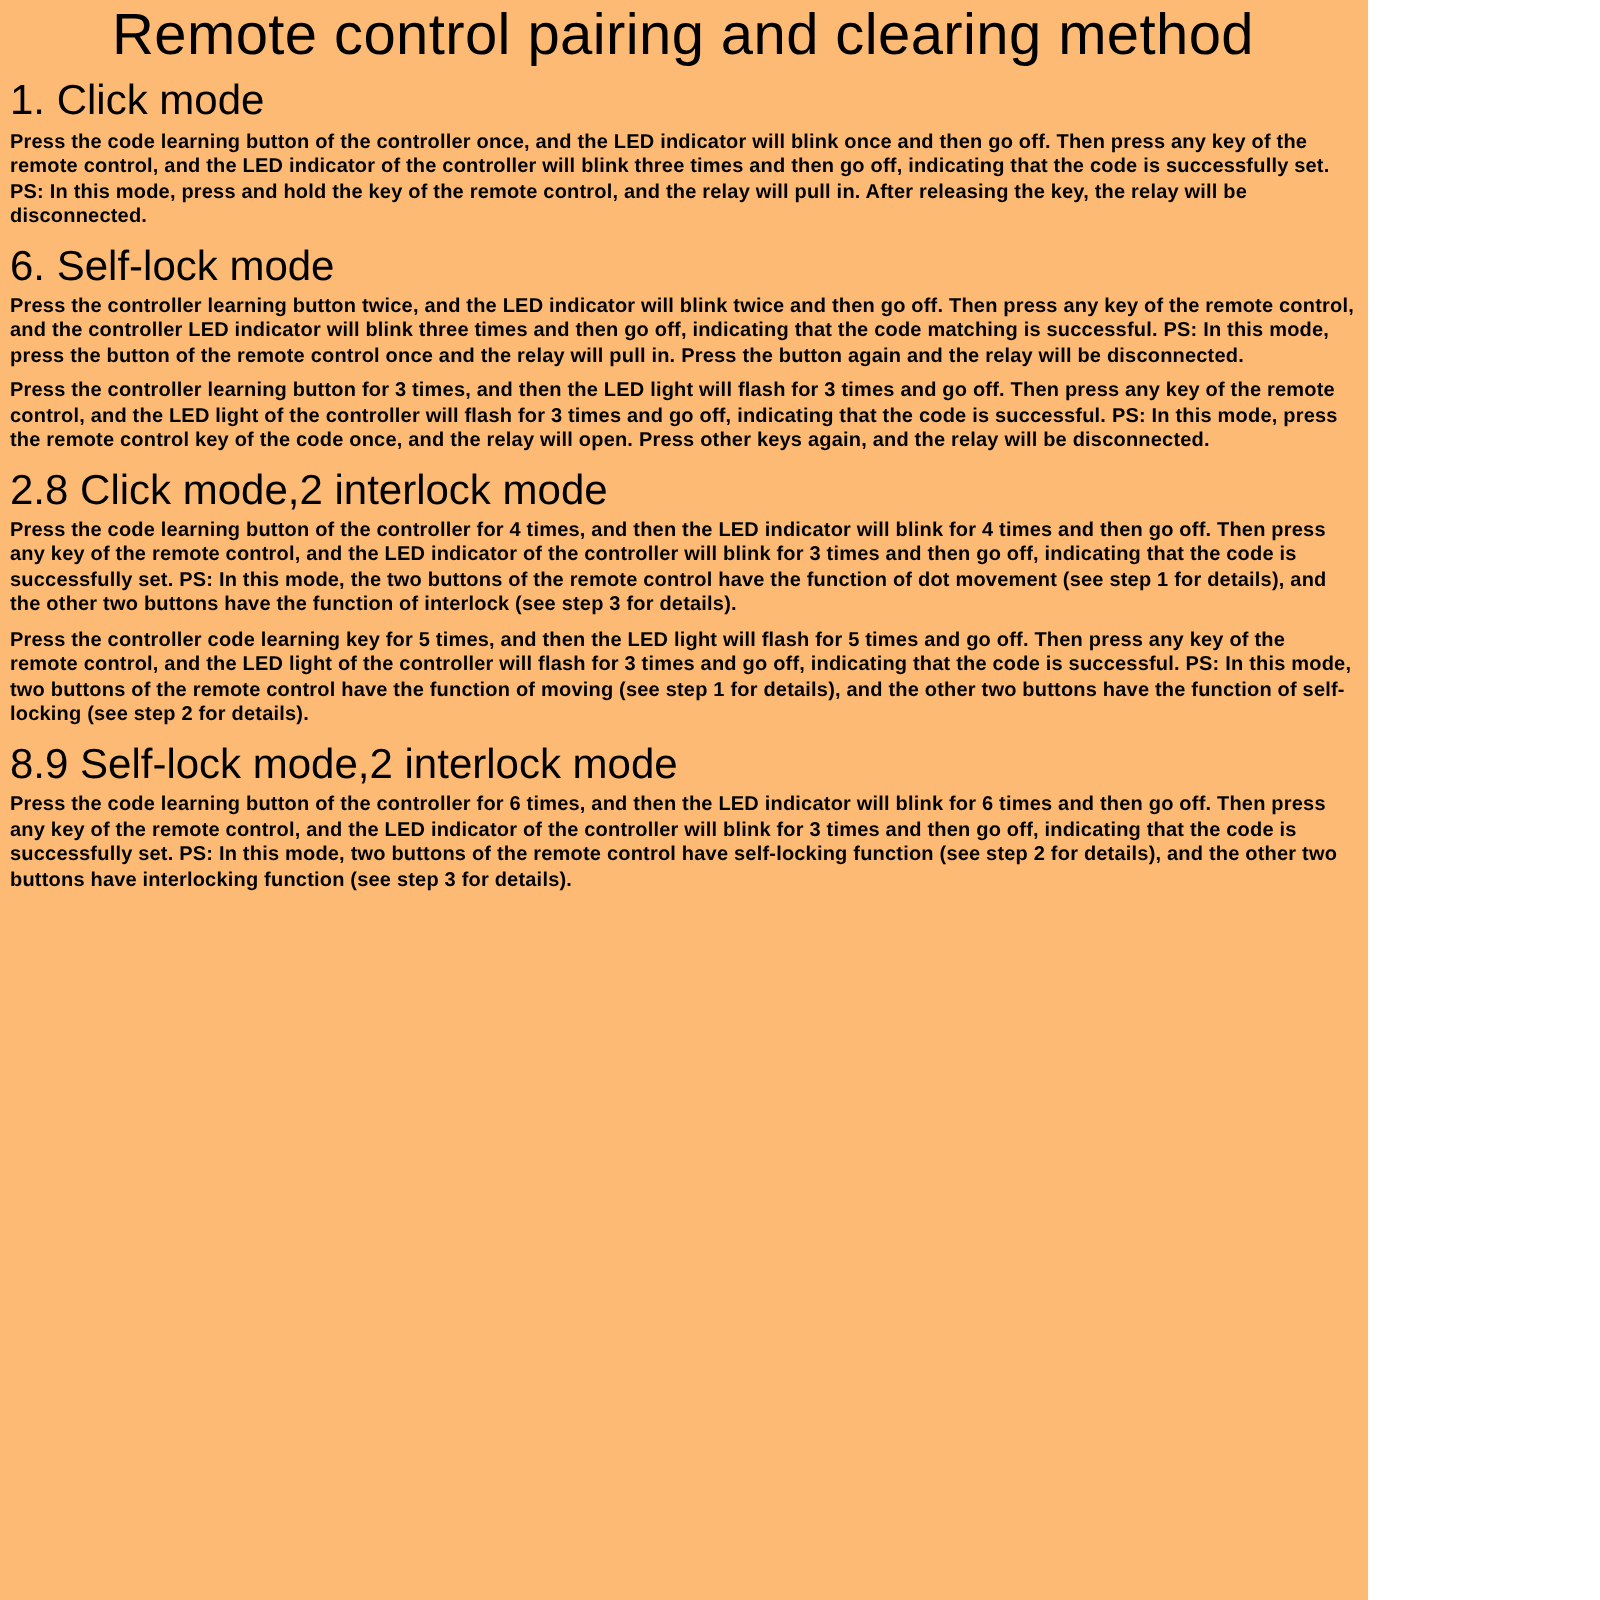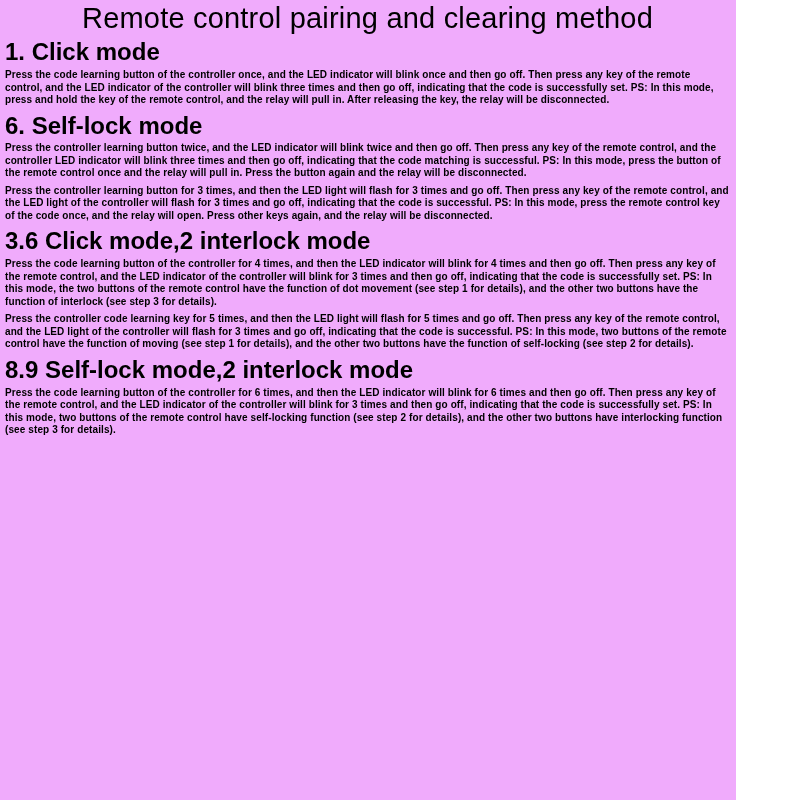--- a/index.html
+++ b/index.html
@@ -3,39 +3,39 @@
 <meta charset="utf-8">
 <style>
   html, body {
     margin: 0;
     padding: 0;
     background: #ffffff;
     color: #000000;
     font-family: "Liberation Sans", "DejaVu Sans", sans-serif;
   }
   .page {
-    width: 736px;
+    width: 684px;
     height: 800px;
     box-sizing: border-box;
     padding: 0 6px 0 5px;
     overflow: hidden;
-    background: #f0abfc;
+    background: #fdba74;
   }
   .page-title {
     font-size: 29px;
     font-weight: 400;
     text-align: center;
     margin: 0;
     padding-top: 2px;
     line-height: 1.15;
     letter-spacing: 0.2px;
   }
   .section-heading {
-    font-size: 24px;
-    font-weight: 700;
+    font-size: 21px;
+    font-weight: 400;
     margin: 3px 0 2px 0;
     line-height: 1.2;
   }
   .section-body {
     font-size: 10px;
     font-weight: 700;
     margin: 0 0 5px 0;
     line-height: 1.25;
     letter-spacing: 0.1px;
   }
@@ -55,21 +55,21 @@
   <section>
     <h2 class="section-heading">6. Self-lock mode</h2>
     <p class="section-body">Press the controller learning button twice, and the LED indicator will blink twice and then go off. Then press any key of the remote control, and the controller LED indicator will blink three times and then go off, indicating that the code matching is successful. PS: In this mode, press the button of the remote control once and the relay will pull in. Press the button again and the relay will be disconnected.</p>
   </section>
 
   <section>
     <p class="section-body">Press the controller learning button for 3 times, and then the LED light will flash for 3 times and go off. Then press any key of the remote control, and the LED light of the controller will flash for 3 times and go off, indicating that the code is successful. PS: In this mode, press the remote control key of the code once, and the relay will open. Press other keys again, and the relay will be disconnected.</p>
   </section>
 
   <section>
-    <h2 class="section-heading">3.6 Click mode,2 interlock mode</h2>
+    <h2 class="section-heading">2.8 Click mode,2 interlock mode</h2>
     <p class="section-body">Press the code learning button of the controller for 4 times, and then the LED indicator will blink for 4 times and then go off. Then press any key of the remote control, and the LED indicator of the controller will blink for 3 times and then go off, indicating that the code is successfully set. PS: In this mode, the two buttons of the remote control have the function of dot movement (see step 1 for details), and the other two buttons have the function of interlock (see step 3 for details).</p>
   </section>
 
   <section>
     <p class="section-body">Press the controller code learning key for 5 times, and then the LED light will flash for 5 times and go off. Then press any key of the remote control, and the LED light of the controller will flash for 3 times and go off, indicating that the code is successful. PS: In this mode, two buttons of the remote control have the function of moving (see step 1 for details), and the other two buttons have the function of self-locking (see step 2 for details).</p>
   </section>
 
   <section>
     <h2 class="section-heading">8.9 Self-lock mode,2 interlock mode</h2>
     <p class="section-body">Press the code learning button of the controller for 6 times, and then the LED indicator will blink for 6 times and then go off. Then press any key of the remote control, and the LED indicator of the controller will blink for 3 times and then go off, indicating that the code is successfully set. PS: In this mode, two buttons of the remote control have self-locking function (see step 2 for details), and the other two buttons have interlocking function (see step 3 for details).</p>

